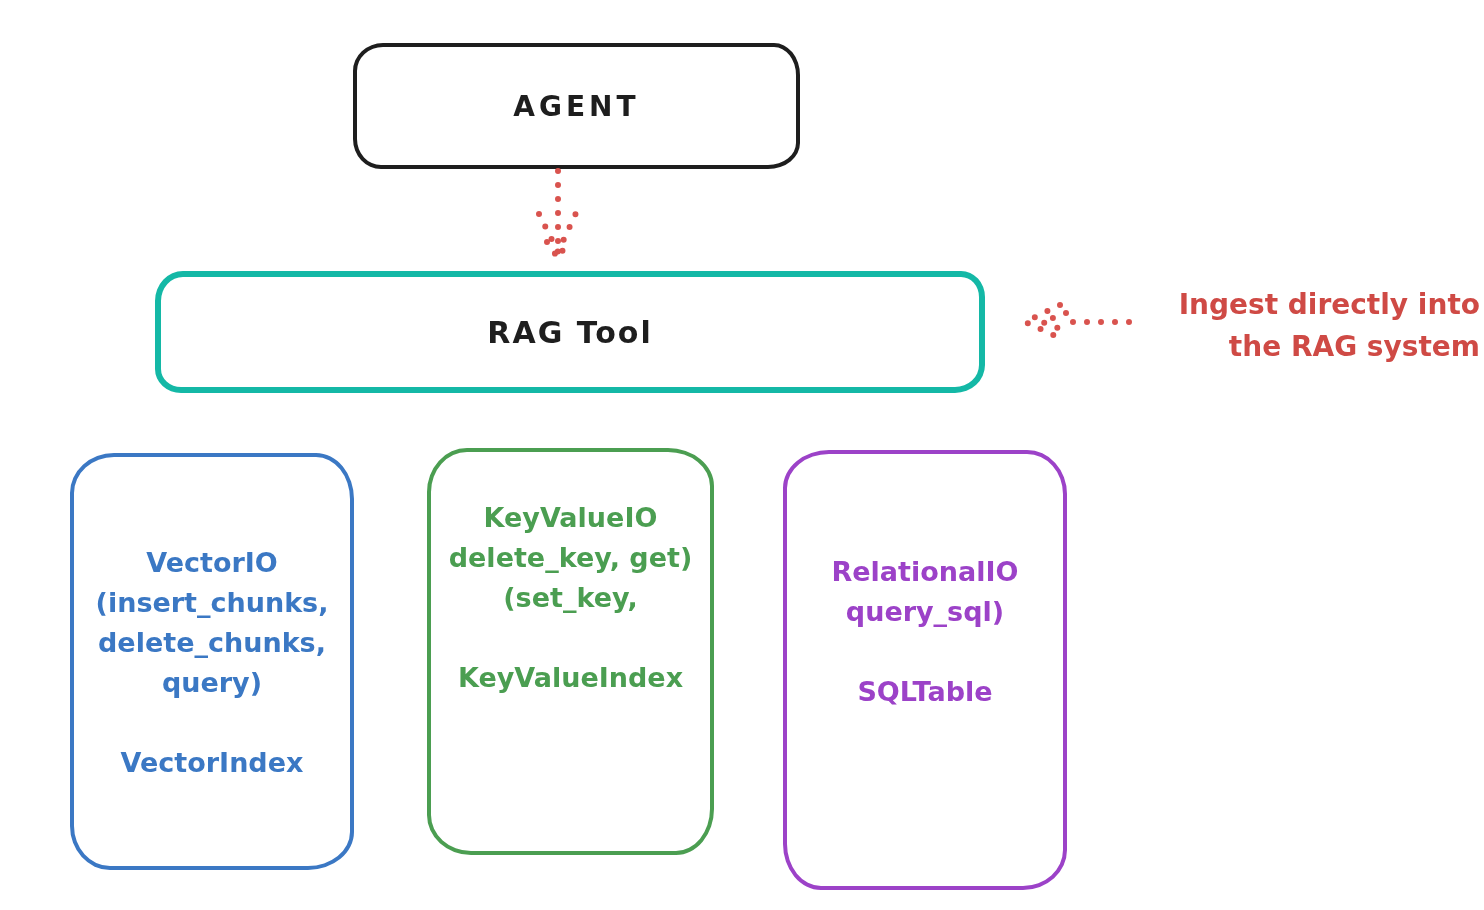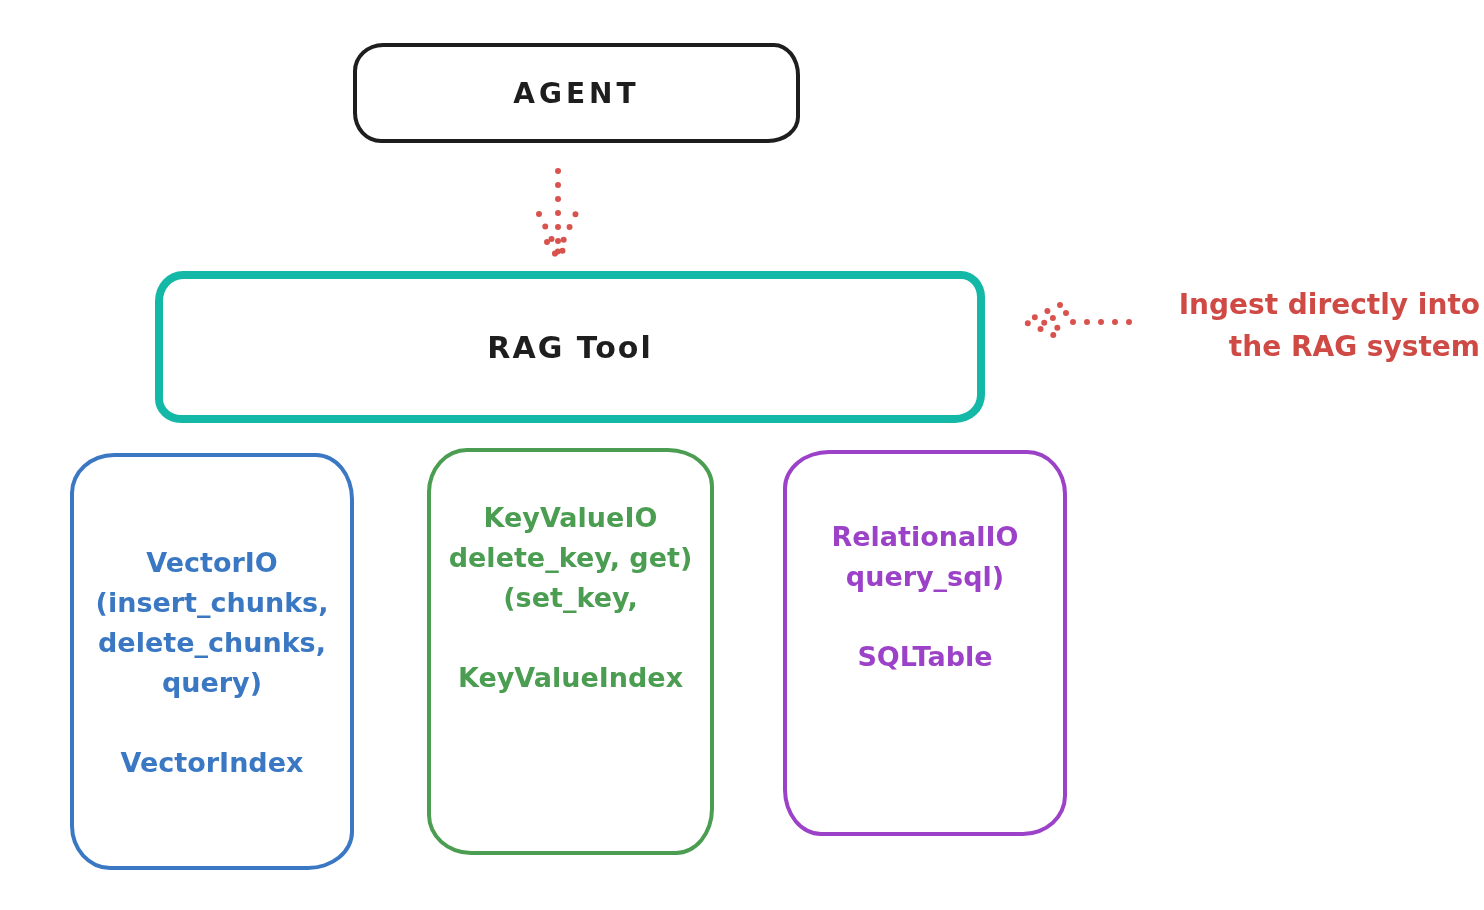--- a/index.html
+++ b/index.html
@@ -19,28 +19,28 @@
   .node {
     position: absolute;
     box-sizing: border-box;
     display: flex;
     align-items: center;
     justify-content: center;
     background: #ffffff;
   }
   .node-agent {
     left: 353px; top: 43px;
-    width: 447px; height: 100px;
+    width: 447px; height: 126px;
     border: 4px solid #1e1e1e;
     border-radius: 30px 26px 32px 28px / 28px 32px 26px 30px;
   }
   .node-rag {
     left: 155px; top: 271px;
-    width: 830px; height: 152px;
-    border: 8px solid #14b8a6;
+    width: 830px; height: 122px;
+    border: 6px solid #14b8a6;
     border-radius: 28px 24px 30px 26px / 30px 26px 28px 24px;
   }
   .node-label-dark {
     color: #1e1e1e;
     font-size: 28px;
     font-weight: bold;
     letter-spacing: 4px;
   }
   .node-label-rag {
     color: #1e1e1e;
@@ -72,25 +72,25 @@
   .iobox-keyvalue {
     left: 427px; top: 448px;
     width: 287px; height: 407px;
     border: 4px solid #4b9e51;
     border-radius: 40px 46px 38px 44px / 44px 38px 46px 40px;
     color: #4b9e51;
     padding-top: 46px;
   }
   .iobox-relational {
     left: 783px; top: 450px;
-    width: 284px; height: 386px;
+    width: 284px; height: 440px;
     border: 4px solid #9c42c8;
     border-radius: 46px 40px 44px 38px / 38px 44px 40px 46px;
     color: #9c42c8;
-    padding-top: 63px;
+    padding-top: 98px;
   }
   .io-index {
     margin-top: 40px;
   }
   
   .annotation {
     position: absolute;
     left: 1130px; top: 284px;
     width: 350px;
     text-align: right;

